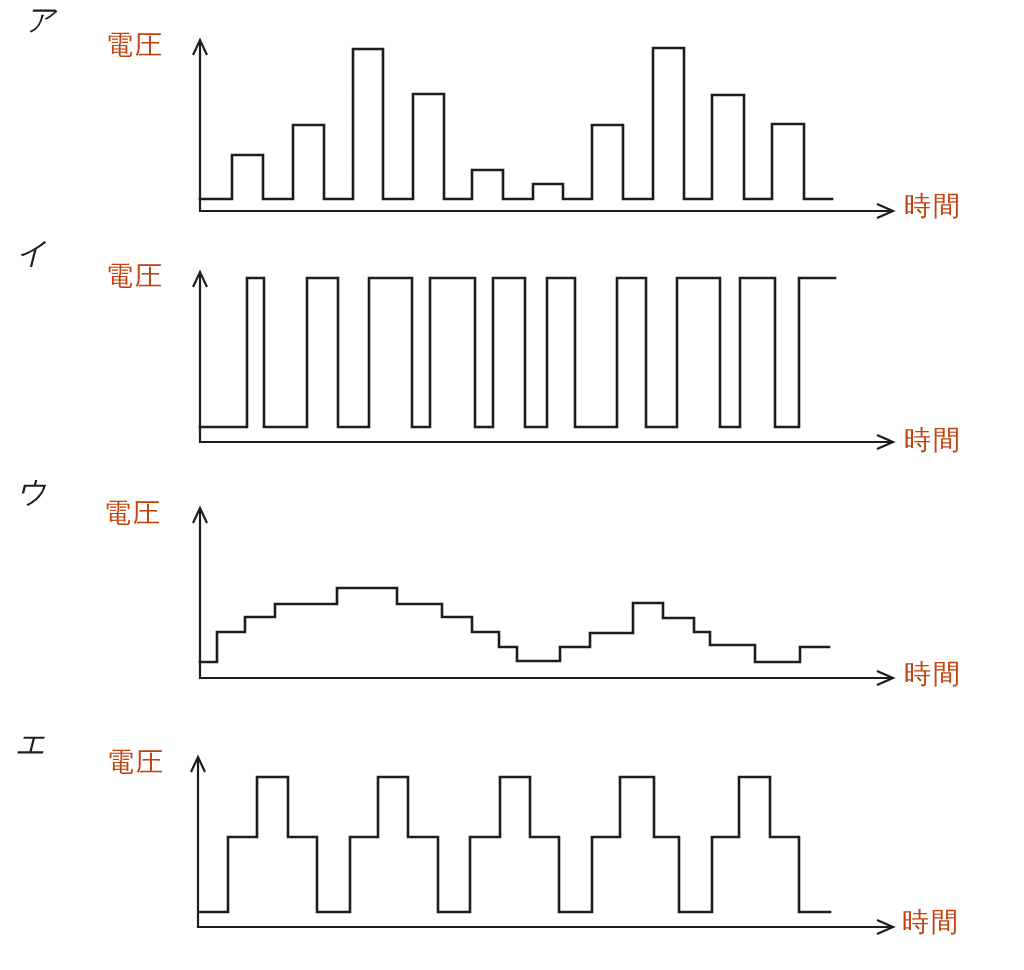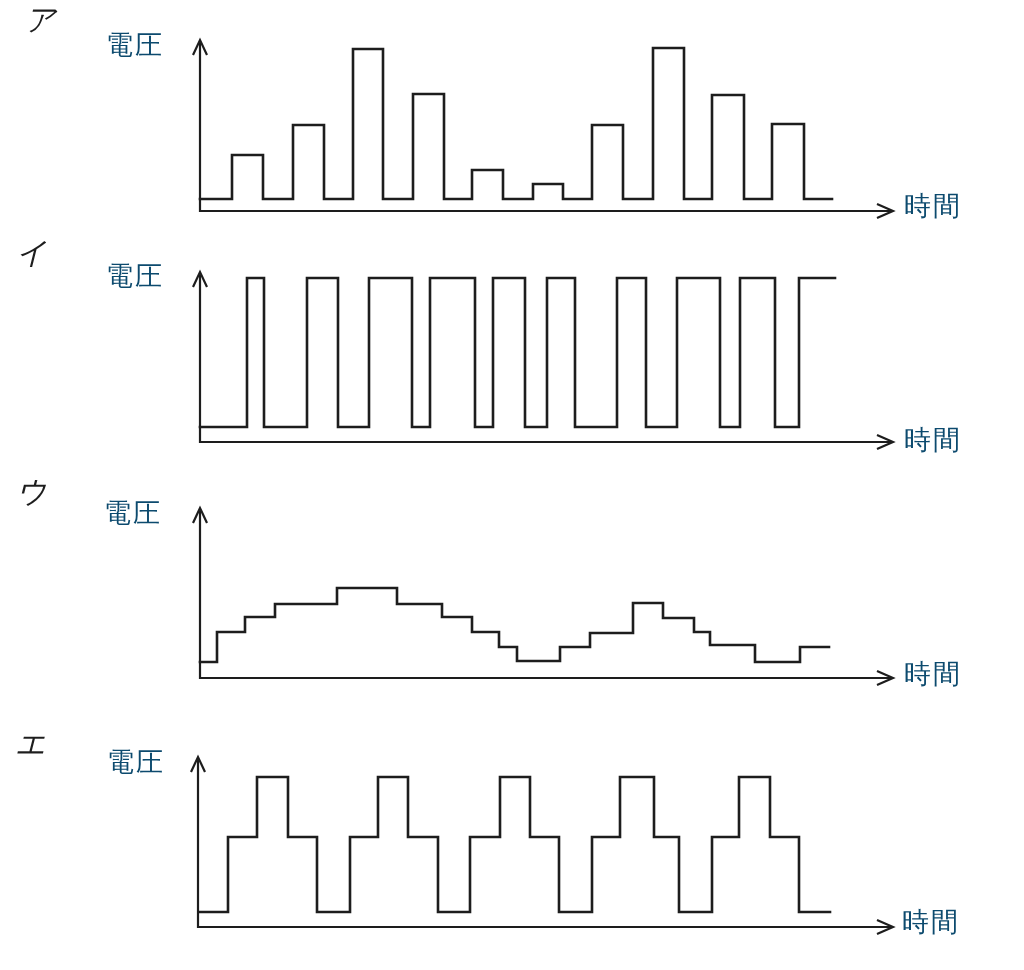--- a/index.html
+++ b/index.html
@@ -7,21 +7,21 @@
     position:relative;width:1024px;height:970px;background:#ffffff;overflow:hidden;
     font-family:"Liberation Serif","DejaVu Serif",serif;
   }
   .wave-svg{position:absolute;left:0;top:0;}
   .chart-labels{position:absolute;left:0;top:0;width:100%;height:100%;pointer-events:none;}
   .opt-label{
     position:absolute;font-size:30px;line-height:1;color:#1d1d1d;
     font-style:italic;letter-spacing:0;white-space:nowrap;
   }
   .axis-label{
-    position:absolute;font-size:27px;line-height:1;color:#0c4a6e;
+    position:absolute;font-size:27px;line-height:1;color:#c2410c;
     letter-spacing:2px;white-space:nowrap;
   }
 </style>
 </head>
 <body>
 
 <div class="stage">
 
   <svg id="wave-svg" class="wave-svg" width="1024" height="970" viewBox="0 0 1024 970">
       <line x1="200" y1="212" x2="200" y2="43" stroke="#1d1d1d" stroke-width="2.2"></line>

